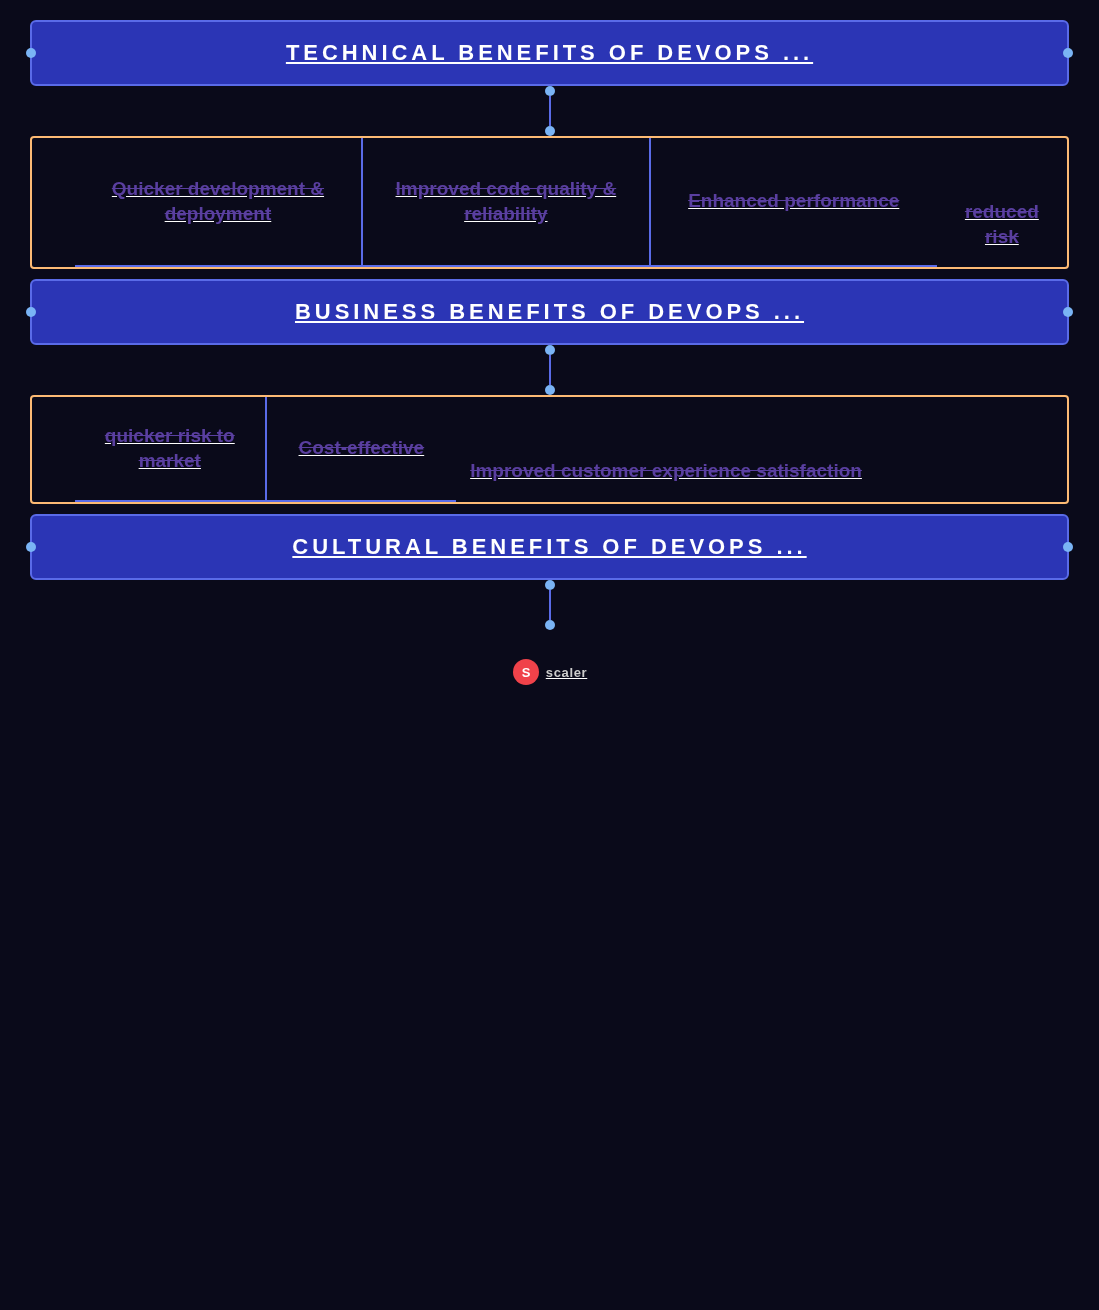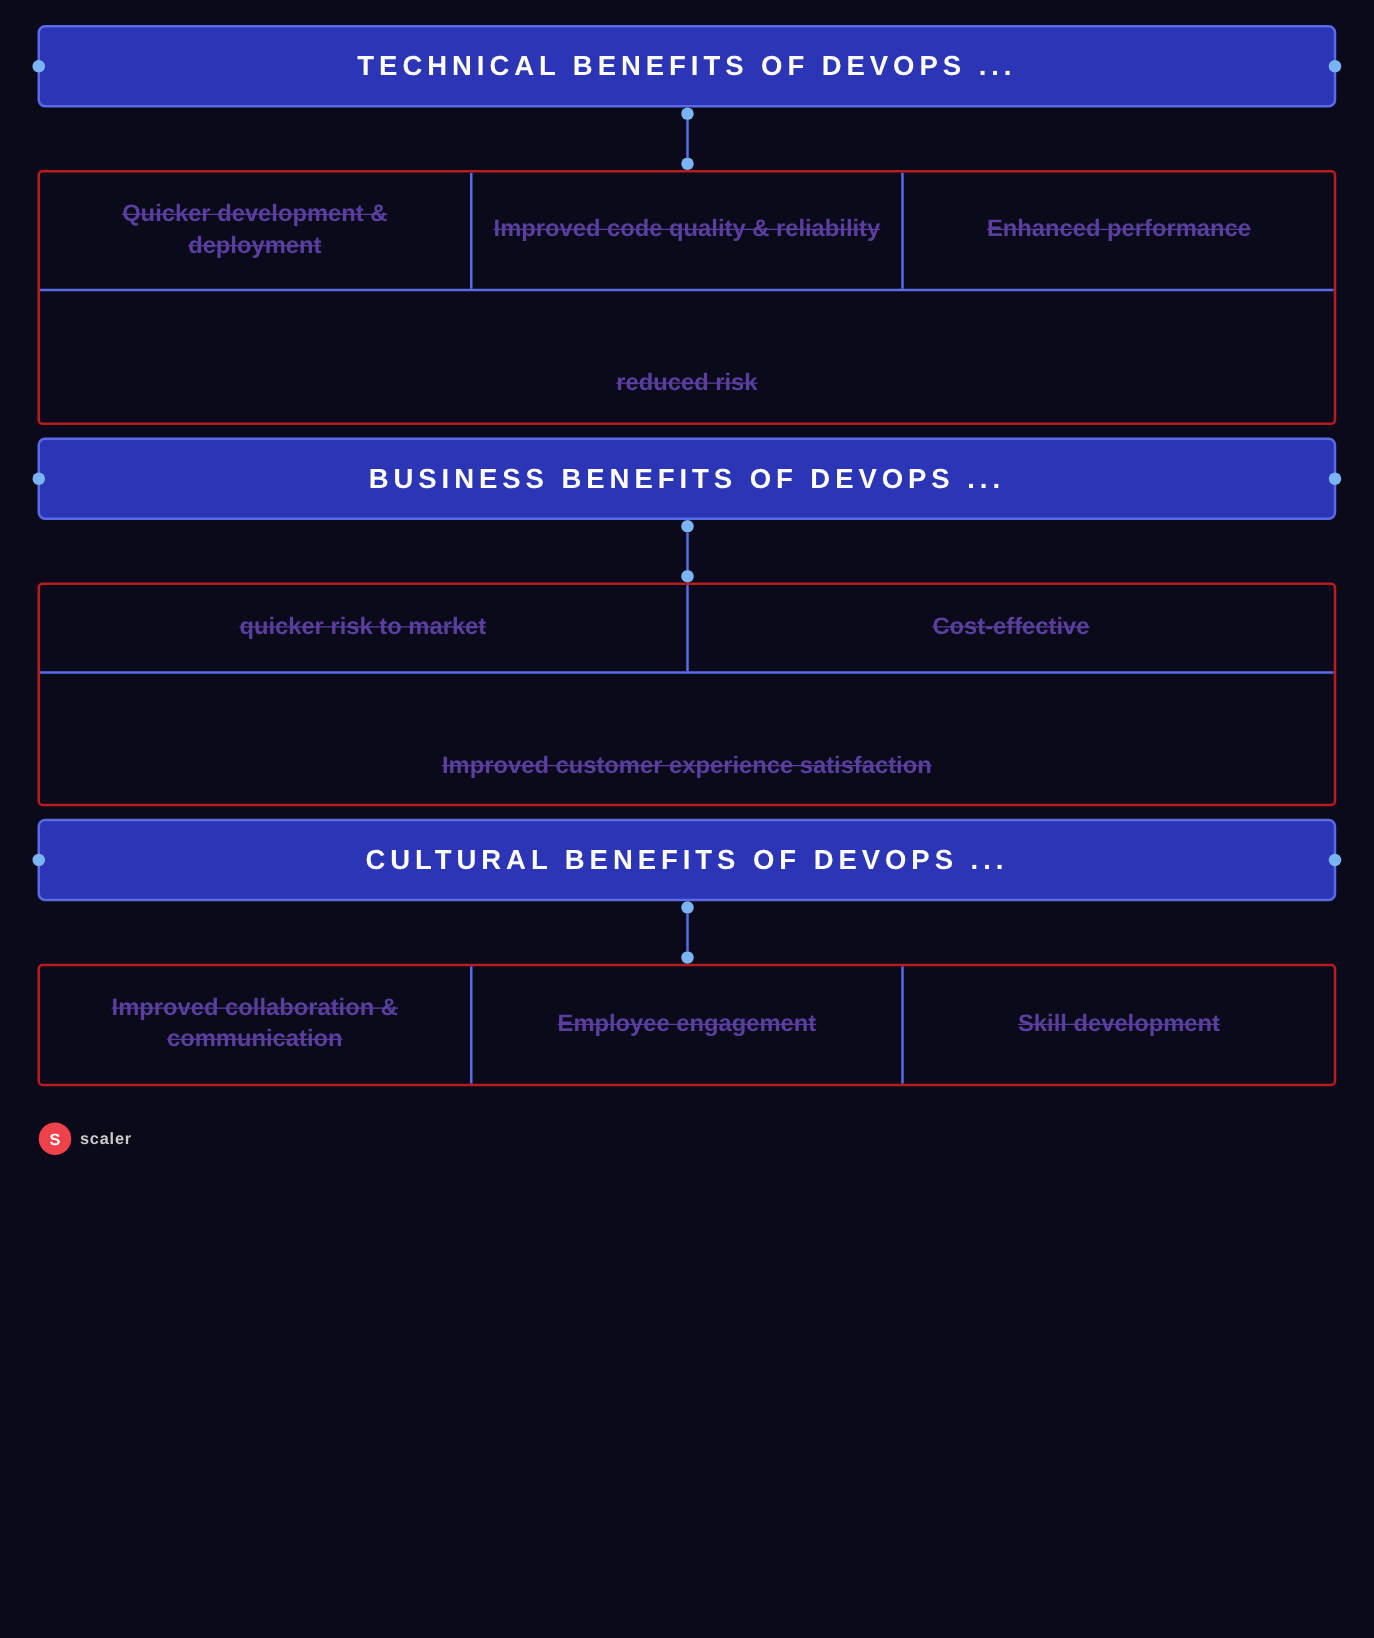--- a/index.html
+++ b/index.html
@@ -70,25 +70,26 @@
     .connector-dot {
       width: 10px;
       height: 10px;
       background: #7ab4f5;
       border-radius: 50%;
       flex-shrink: 0;
     }
 
     .cards-outer {
       width: 100%;
-      border: 2px solid #b91c1c;
+      border: 2px solid #fdba74;
       border-radius: 4px;
       overflow: hidden;
       display: flex;
-      flex-direction: column;
+      flex-direction: row;
+      padding-left: 43px;
     }
 
     .cards-row {
       display: flex;
       flex-direction: row;
       border-bottom: 2px solid #5a6be8;
     }
 
     .cards-row:last-child {
       border-bottom: none;
@@ -153,21 +154,21 @@
     .scaler-text {
       font-size: 13px;
       font-weight: 700;
       color: #cccccc;
       letter-spacing: 0.05em;
     }
   </style>
 </head>
 <body>
 
-<div id="app" style="width: 100%; display: flex; flex-direction: column; ">
+<div id="app" style="width: 100%; display: flex; flex-direction: column; align-items: center; text-decoration: underline;">
     <div class="section-wrapper">
       <div class="header-box">TECHNICAL BENEFITS OF DEVOPS ...</div>
       <div class="connector">
     <div class="connector-dot"></div>
     <div class="connector-line"></div>
     <div class="connector-dot"></div>
   </div>
       <div class="cards-outer">
         <div class="cards-row">
           <div class="card-cell">
@@ -210,33 +211,20 @@
         </div>
       </div>
     </div>
     <div class="section-wrapper">
       <div class="header-box">CULTURAL BENEFITS OF DEVOPS ...</div>
       <div class="connector">
     <div class="connector-dot"></div>
     <div class="connector-line"></div>
     <div class="connector-dot"></div>
   </div>
-      <div class="cards-outer">
-        <div class="cards-row">
-          <div class="card-cell">
-            <span class="card-text">Improved collaboration &amp; communication</span>
-          </div>
-          <div class="card-cell">
-            <span class="card-text">Employee engagement</span>
-          </div>
-          <div class="card-cell">
-            <span class="card-text">Skill development</span>
-          </div>
-        </div>
-      </div>
     </div>
     <div class="scaler-logo">
   <svg class="scaler-icon" viewBox="0 0 28 28" xmlns="http://www.w3.org/2000/svg">
     <circle cx="14" cy="14" r="13" fill="#f0424a"></circle>
     <text x="14" y="19" text-anchor="middle" font-size="13" font-weight="bold" fill="white" font-family="Arial">S</text>
   </svg>
   <span class="scaler-text">scaler</span>
 </div>
   </div>
 

